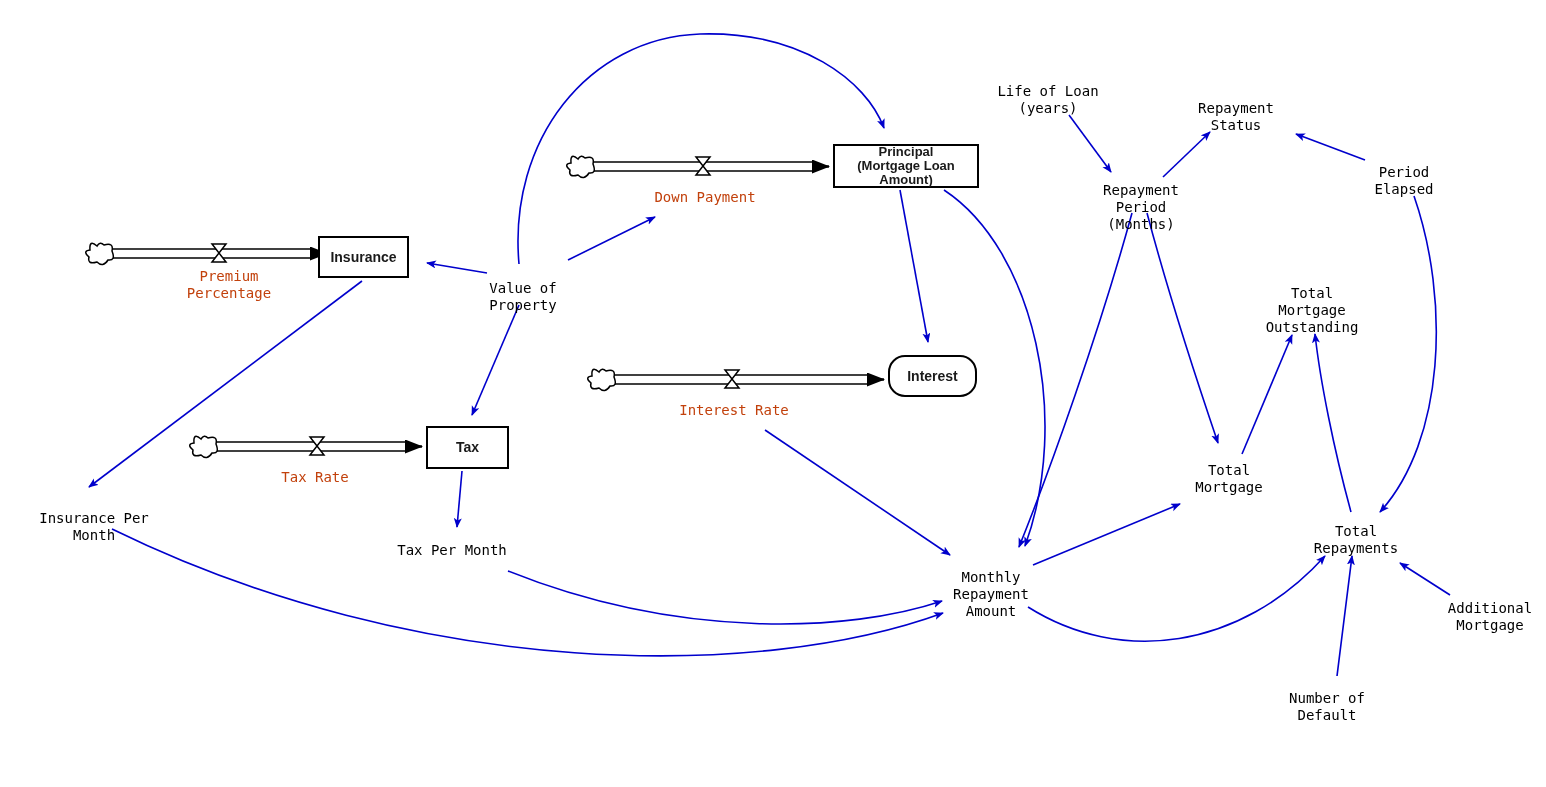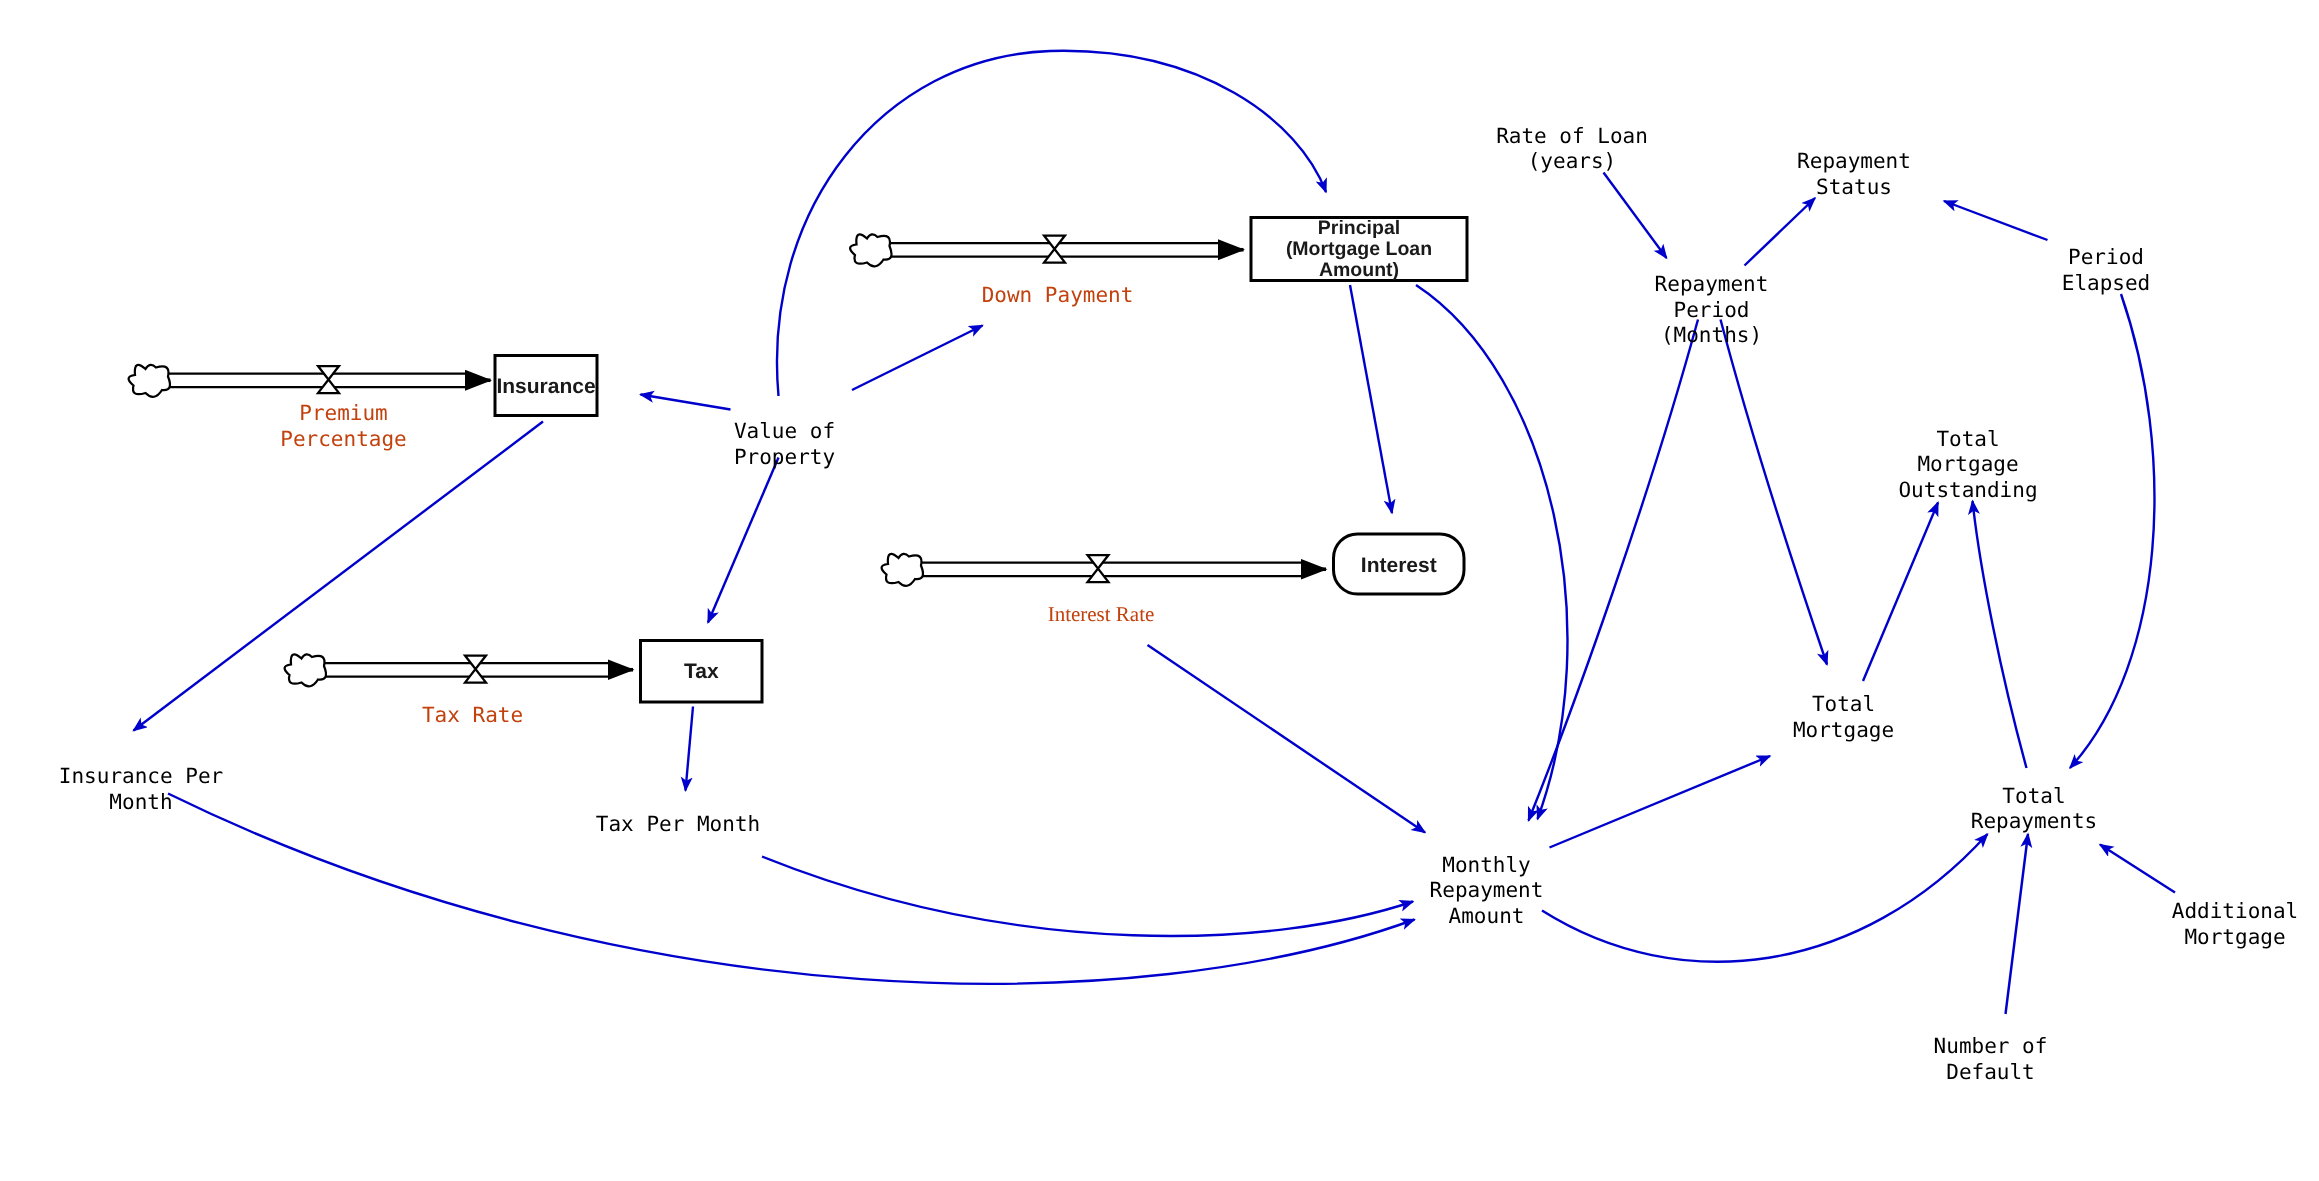--- a/index.html
+++ b/index.html
@@ -155,48 +155,48 @@
       <path d="M1028,607 C1120,665 1240,650 1325,556" marker-end="url(#blueArrow)"></path>
 
       <path d="M1337,676 L1352,556" marker-end="url(#blueArrow)"></path>
 
       <path d="M1450,595 L1400,563" marker-end="url(#blueArrow)"></path>
 
       <path d="M1414,196 C1450,300 1445,440 1380,512" marker-end="url(#blueArrow)"></path>
     </g>
   </svg>
 
-  <div class="stock" style="left:329px; top:236px; width:70px; height:42px;">Insurance</div>
+  <div class="stock" style="left:318px; top:236px; width:91px; height:42px;">Insurance</div>
 
   <div class="stock" style="left:833px; top:144px; width:146px; height:44px; font-size:13px; line-height:14px;">Principal
 (Mortgage Loan
 Amount)</div>
 
   <div class="stock" style="left:888px; top:355px; width:89px; height:42px;border-radius:17px;">Interest</div>
 
   <div class="stock" style="left:426px; top:426px; width:83px; height:43px;">Tax</div>
 
   <div class="flowlabel" style="left:217px; top:268px;margin-left:12px;">Premium
 Percentage</div>
 
   <div class="flowlabel" style="left:705px; top:189px;">Down Payment</div>
 
-  <div class="flowlabel" style="left:734px; top:402px;font-family:Liberation Serif, serif;">Interest Rate</div>
+  <div class="flowlabel" style="left:734px; top:402px;">Interest Rate</div>
 
   <div class="flowlabel" style="left:315px; top:469px;">Tax Rate</div>
 
   <div class="var" style="left:523px; top:280px;text-align:center;">Value of
 Property</div>
 
   <div class="var" style="left:65px; top:510px;margin-left:29px;">Insurance Per
 Month</div>
 
   <div class="var" style="left:452px; top:542px;">Tax Per Month</div>
 
-  <div class="var" style="left:1048px; top:83px;">Rate of Loan
+  <div class="var" style="left:1048px; top:83px;">Life of Loan
 (years)</div>
 
   <div class="var" style="left:1236px; top:100px;">Repayment
 Status</div>
 
   <div class="var" style="left:1141px; top:182px;">Repayment
 Period
 (Months)</div>
 
   <div class="var" style="left:1404px; top:164px;">Period

